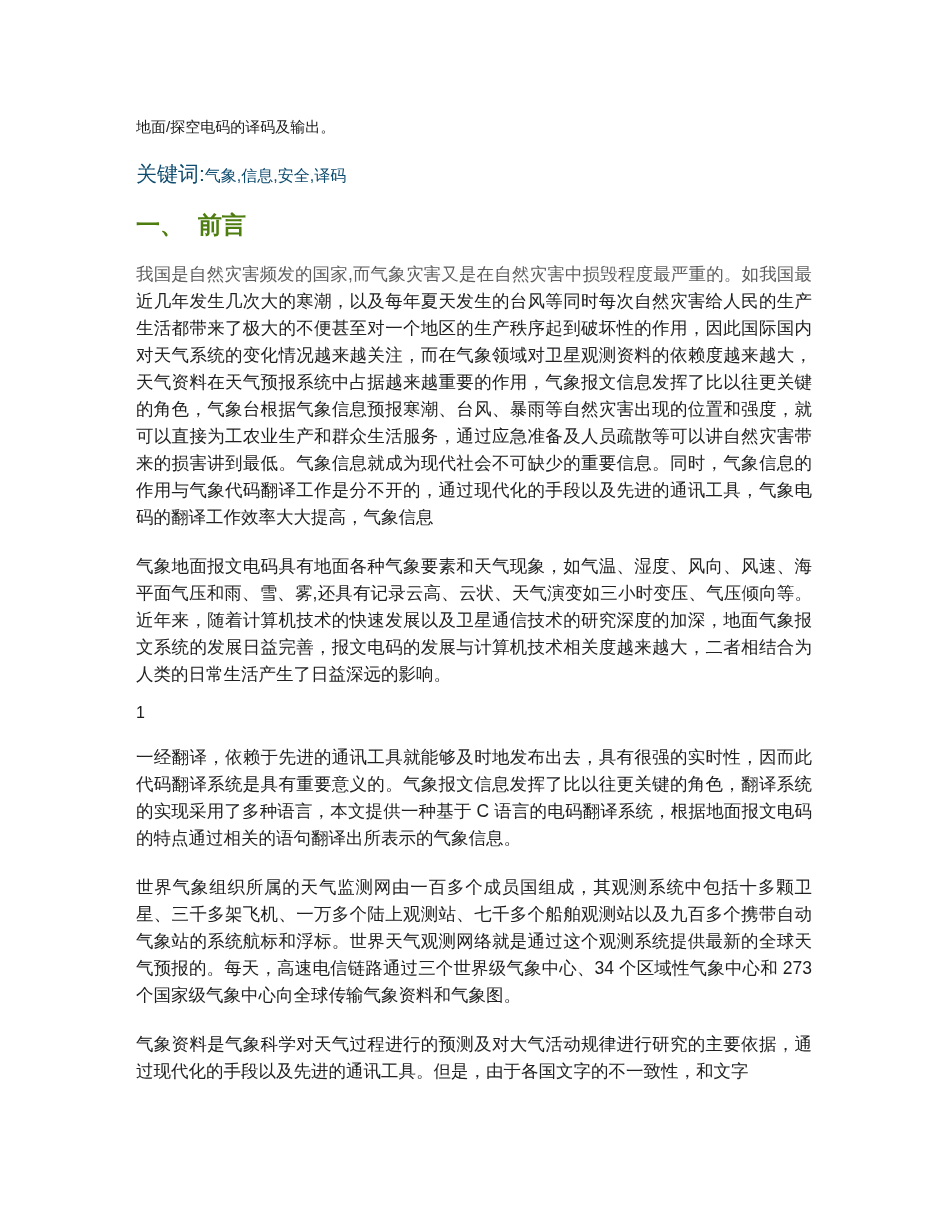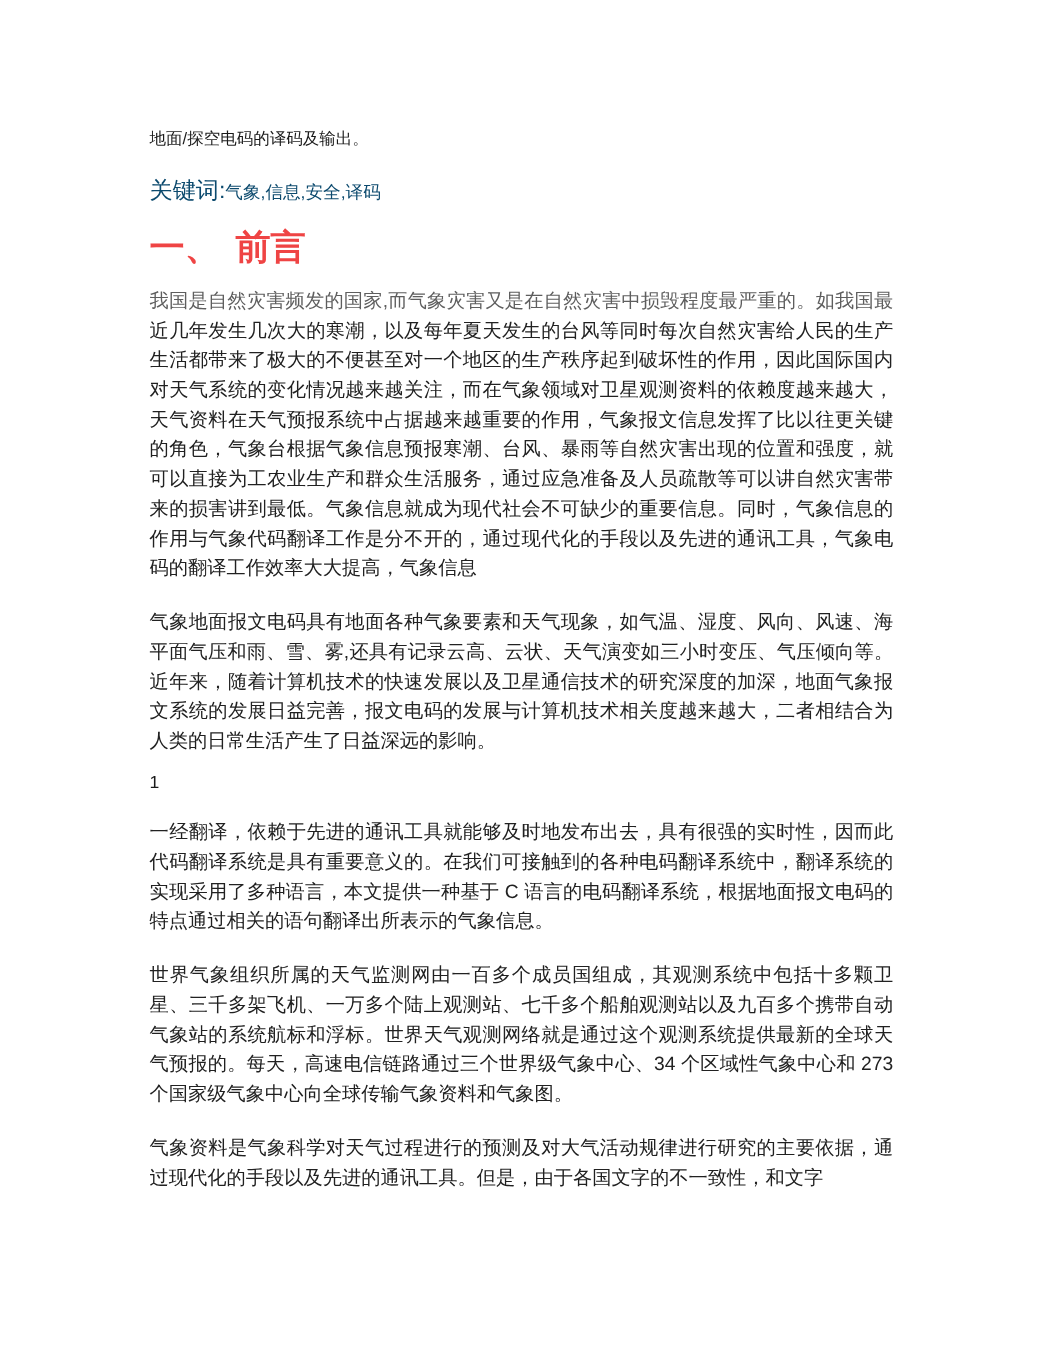--- a/index.html
+++ b/index.html
@@ -34,24 +34,24 @@
   }
   .kw-label {
     font-size: 21px;
     line-height: 24px;
   }
   .kw-value {
     font-size: 16px;
   }
   .section-heading {
     margin: 24px 0 0 0;
-    font-size: 32px;
+    font-size: 24px;
     line-height: 28px;
     font-weight: bold;
-    color: #ef4444;
+    color: #4d7c0f;
   }
   .heading-gap {
     display: inline-block;
     width: 14px;
   }
   p.body-para {
     margin: 22px 0 0 0;
     font-size: 17.5px;
     line-height: 27px;
     text-align: justify;
@@ -83,19 +83,19 @@
   <h1 class="section-heading">
     <span>一、</span><span class="heading-gap"></span><span>前言</span>
   </h1>
 
   <p class="body-para gray-first">我国是自然灾害频发的国家,而气象灾害又是在自然灾害中损毁程度最严重的。如我国最近几年发生几次大的寒潮，以及每年夏天发生的台风等同时每次自然灾害给人民的生产生活都带来了极大的不便甚至对一个地区的生产秩序起到破坏性的作用，因此国际国内对天气系统的变化情况越来越关注，而在气象领域对卫星观测资料的依赖度越来越大，天气资料在天气预报系统中占据越来越重要的作用，气象报文信息发挥了比以往更关键的角色，气象台根据气象信息预报寒潮、台风、暴雨等自然灾害出现的位置和强度，就可以直接为工农业生产和群众生活服务，通过应急准备及人员疏散等可以讲自然灾害带来的损害讲到最低。气象信息就成为现代社会不可缺少的重要信息。同时，气象信息的作用与气象代码翻译工作是分不开的，通过现代化的手段以及先进的通讯工具，气象电码的翻译工作效率大大提高，气象信息</p>
 
   <p class="body-para">气象地面报文电码具有地面各种气象要素和天气现象，如气温、湿度、风向、风速、海平面气压和雨、雪、雾,还具有记录云高、云状、天气演变如三小时变压、气压倾向等。近年来，随着计算机技术的快速发展以及卫星通信技术的研究深度的加深，地面气象报文系统的发展日益完善，报文电码的发展与计算机技术相关度越来越大，二者相结合为人类的日常生活产生了日益深远的影响。</p>
 
   <div class="page-number">1</div>
 
-  <p class="body-para">一经翻译，依赖于先进的通讯工具就能够及时地发布出去，具有很强的实时性，因而此代码翻译系统是具有重要意义的。在我们可接触到的各种电码翻译系统中，翻译系统的实现采用了多种语言，本文提供一种基于 C 语言的电码翻译系统，根据地面报文电码的特点通过相关的语句翻译出所表示的气象信息。</p>
+  <p class="body-para">一经翻译，依赖于先进的通讯工具就能够及时地发布出去，具有很强的实时性，因而此代码翻译系统是具有重要意义的。气象报文信息发挥了比以往更关键的角色，翻译系统的实现采用了多种语言，本文提供一种基于 C 语言的电码翻译系统，根据地面报文电码的特点通过相关的语句翻译出所表示的气象信息。</p>
 
   <p class="body-para">世界气象组织所属的天气监测网由一百多个成员国组成，其观测系统中包括十多颗卫星、三千多架飞机、一万多个陆上观测站、七千多个船舶观测站以及九百多个携带自动气象站的系统航标和浮标。世界天气观测网络就是通过这个观测系统提供最新的全球天气预报的。每天，高速电信链路通过三个世界级气象中心、34 个区域性气象中心和 273 个国家级气象中心向全球传输气象资料和气象图。</p>
 
   <p class="body-para">气象资料是气象科学对天气过程进行的预测及对大气活动规律进行研究的主要依据，通过现代化的手段以及先进的通讯工具。但是，由于各国文字的不一致性，和文字</p>
 
 </div>
 
 </body></html>

